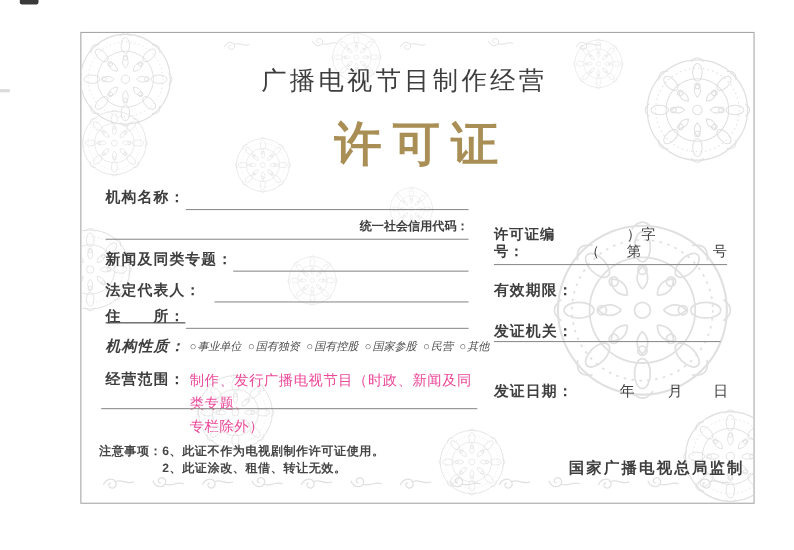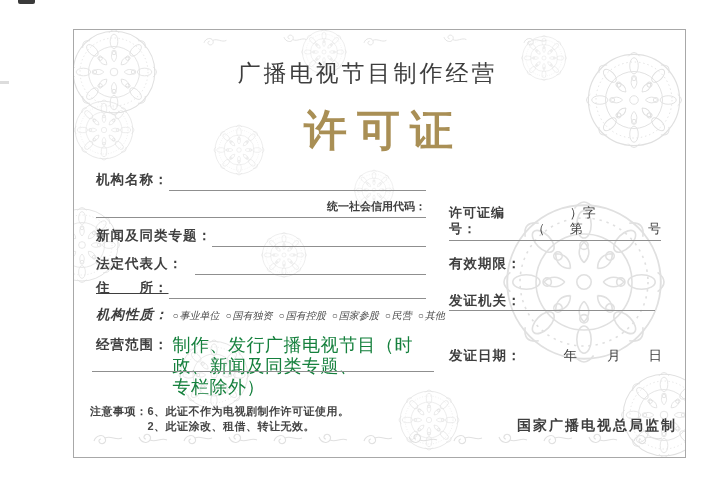--- a/index.html
+++ b/index.html
@@ -25,21 +25,21 @@
   }
   
   .lrow{left:22px;width:330px;display:flex;align-items:flex-end;}
   .lrow .lbl{font-size:13.5px;font-weight:600;letter-spacing:1px;line-height:16px;padding-bottom:3px;white-space:nowrap;}
   .lrow .fill{flex:1;align-self:stretch;border-bottom:1px solid var(--color-line,#8f8f8f);}
   .lrow.small .lbl{font-size:11px;line-height:13px;padding-bottom:4px;letter-spacing:0;}
   .nature-opts{display:flex;gap:6px;font-size:10px;line-height:13px;padding-bottom:4px;white-space:nowrap;color:#4a4a4a;margin-left:4px;}
   .nature-opts .opt{display:flex;align-items:center;gap:1px;}
   .scope-row{left:22px;width:345px;display:flex;}
   .scope-row .lbl{font-size:13.5px;font-weight:700;letter-spacing:1px;line-height:20px;white-space:nowrap;}
-  .scope-val{font-family:"Liberation Serif",serif;font-size:18px;line-height:21px;letter-spacing:0.5px;margin-left:4px;color:#15803d;}
+  .scope-val{font-family:"Liberation Serif",serif;font-size:13px;line-height:21px;letter-spacing:0.5px;margin-left:4px;color:#ec4899;}
   .scope-line{left:18px;top:341px;width:342px;border-bottom:1px solid var(--color-line,#8f8f8f);height:0;}
   
   .rrow{left:375px;width:212px;font-size:13px;}
   .rrow .lbl{font-weight:600;letter-spacing:1px;}
   .underlined{border-bottom:1px solid var(--color-line,#8f8f8f);}
   .license-row{display:flex;align-items:flex-end;line-height:16px;padding-bottom:3px;}
   .sp{display:inline-block;}
   .date-row{display:flex;align-items:flex-end;line-height:16px;width:225px;}
   .footer-line{left:443px;top:387px;width:170px;font-size:14px;font-weight:600;letter-spacing:2px;color:var(--color-ink,#3e3e3e);}
   .notes{left:16px;top:374px;display:flex;font-size:11px;font-weight:600;color:#454545;}

